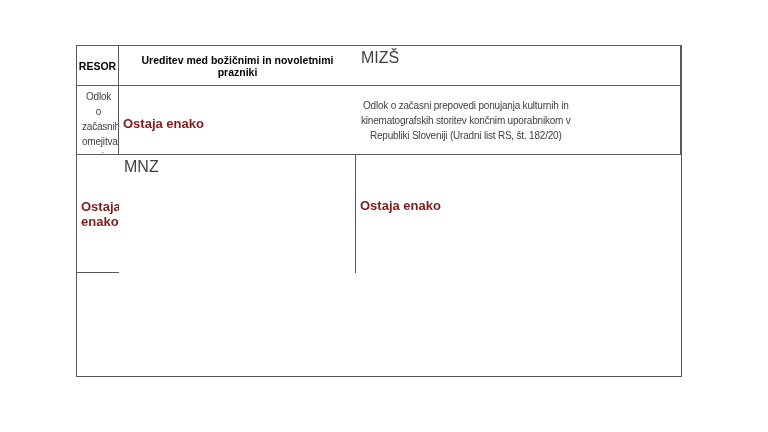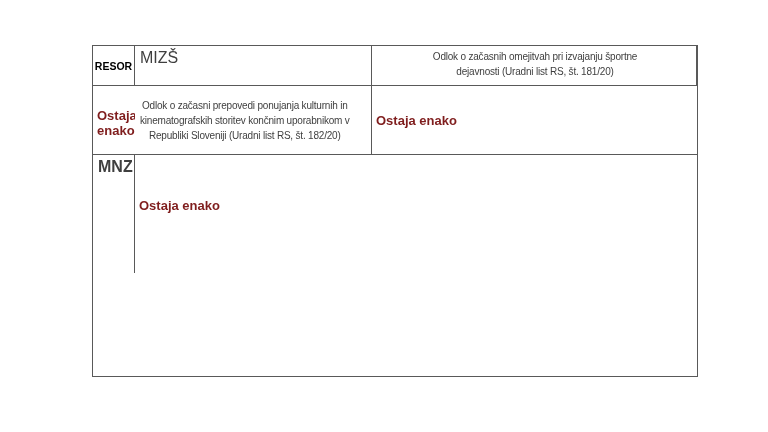--- a/index.html
+++ b/index.html
@@ -10,39 +10,39 @@
   .slide {
     position: relative;
     width: 768px;
     height: 432px;
     background: #ffffff;
     overflow: hidden;
     font-family: "Liberation Sans", sans-serif;
   }
   .doc-table {
     position: absolute;
-    left: 92px;
+    left: 76px;
     top: 45px;
     width: 606px;
     height: 332px;
     box-sizing: border-box;
     border: 1px solid #595959;
     display: grid;
     grid-template-columns: 42px 237px 1fr;
     grid-template-rows: 40px 69px 118px 1fr;
     background: #ffffff;
   }
   .cell {
     box-sizing: border-box;
     border-right: 1px solid #595959;
     border-bottom: 1px solid #595959;
     overflow: hidden;
   }
   .cell.last-col { border-right: none; }
-  .cell.last-row { border-bottom: none; font-weight: bold; }
+  .cell.last-row { border-bottom: none; }
   .hcell {
     display: flex;
     align-items: center;
     justify-content: center;
     text-align: center;
     font-weight: bold;
     font-size: 10.5px;
     color: #000000;
     padding: 2px 6px;
   }
@@ -79,20 +79,21 @@
   .ostaja-r1 { padding-top: 6px; }
   .ostaja-r3 { padding-bottom: 18px; }
 </style>
 </head>
 <body>
 
 <div class="slide">
   <div class="doc-table">
 
     <div class="cell hcell">RESOR</div>
+    <div class="cell hcell last-col">Ureditev med božičnimi in novoletnimi prazniki</div>
 
     <div class="cell resor-cell vtop">MIZŠ</div>
     <div class="cell odlok-cell vtop">Odlok o začasnih omejitvah pri izvajanju športne
 dejavnosti (Uradni list RS, št. 181/20)</div>
     <div class="cell ostaja-cell ostaja-r1 last-col">Ostaja enako</div>
 
     <div class="cell odlok-cell vcenter-up">Odlok o začasni prepovedi ponujanja kulturnih in
 kinematografskih storitev končnim uporabnikom v
 Republiki Sloveniji (Uradni list RS, št. 182/20)</div>
     <div class="cell ostaja-cell last-col">Ostaja enako</div>

